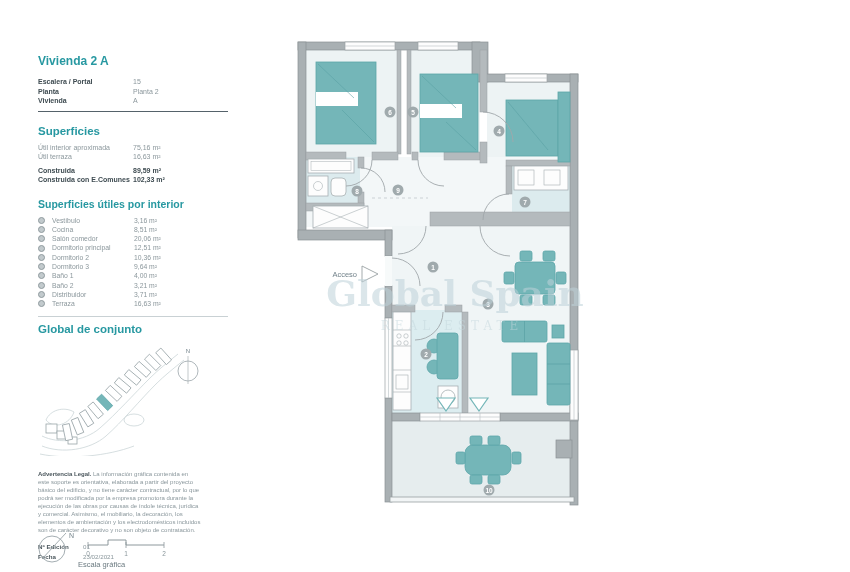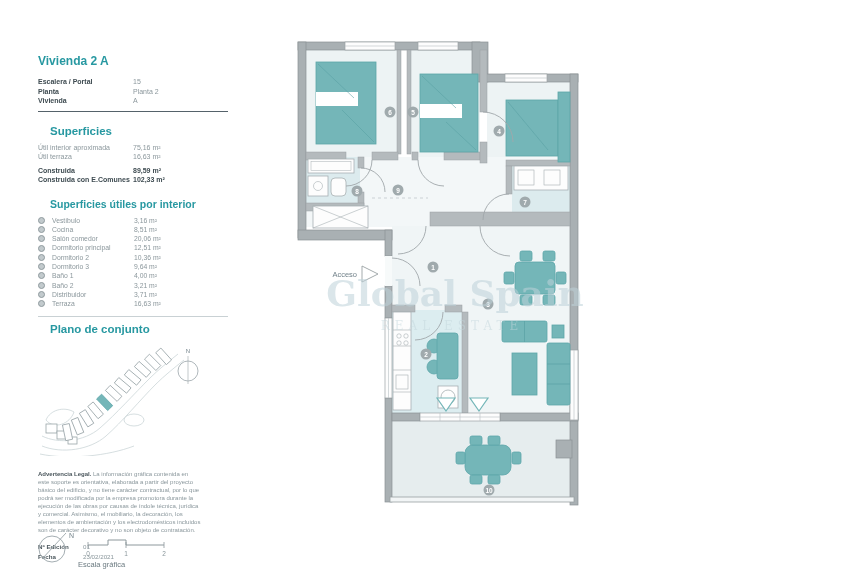--- a/index.html
+++ b/index.html
@@ -8,21 +8,21 @@
   
   .panel{position:absolute;left:38px;top:54px;width:190px;color:#7e8c92;}
   .title{margin:0 0 9px 0;font-size:12px;font-weight:bold;color:#2798a1;}
   .irow{display:flex;font-size:7px;line-height:9.5px;}
   .irow .lbl{width:95px;flex:none;font-weight:bold;color:#3e4b51;}
   .irow .lbl.n{font-weight:normal;color:#8b979c;}
   .irow .val{flex:1;color:#8b979c;}
   .irow.b .val{font-weight:bold;color:#3e4b51;}
   .rule{height:0;border-bottom:1px solid #55626a;margin:5px 0 0 0;}
   .rule.light{border-bottom:1px solid #c9d1d4;}
-  .sech{margin:13px 0 6px 12px;font-size:11.5px;font-weight:bold;color:#2798a1;}
+  .sech{margin:13px 0 6px 0;font-size:11.5px;font-weight:bold;color:#2798a1;}
   .sech.sm{font-size:10.5px;}
   .gap4{height:4px}
   .erow{display:flex;align-items:center;font-size:6.8px;line-height:9.3px;color:#8b979c;}
   .dot{flex:none;width:5px;height:5px;border-radius:50%;background:#c2cacd;border:1px solid #8f9a9e;margin-right:7px;}
   .erow .lbl{width:82px;flex:none;}
   .erow .val{flex:1;}
   .siteplan{margin-top:3px;}
   .legal{margin:10px 0 0 0;width:163px;font-size:6px;line-height:8px;color:#8a979c;text-align:left;}
   .legal b{color:#4a565c;}
   .edrow{display:flex;font-size:6.2px;line-height:8.5px;margin-top:1px;}
@@ -129,21 +129,21 @@
           <span class="val">3,71 m²</span>
         </div>
       <div class="erow">
           <span class="dot"></span>
           <span class="lbl">Terraza</span>
           <span class="val">16,63 m²</span>
         </div>
     </div>
     <div class="rule light" style="margin-top:8px"></div>
 
-    <h2 class="sech" style="margin-top:6px">Plano de conjunto</h2>
+    <h2 class="sech" style="margin-top:6px">Global de conjunto</h2>
 
     
     <svg class="siteplan" width="188" height="112" viewBox="0 0 188 112">
       <g stroke="#ccd5d8" stroke-width="0.8" fill="none">
         <path d="M4,92 C20,100 46,98 62,84 C78,70 96,50 112,34 C120,26 130,18 140,10"></path>
         <path d="M4,102 C24,110 52,106 68,92 C84,78 102,56 118,40 C126,32 136,24 146,16"></path>
         <path d="M2,110 C30,116 70,112 96,102"></path>
         <ellipse cx="96" cy="76" rx="10" ry="6"></ellipse>
         <path d="M8,76 C12,66 26,62 36,68 C32,80 16,86 8,76 Z"></path>
       </g>

